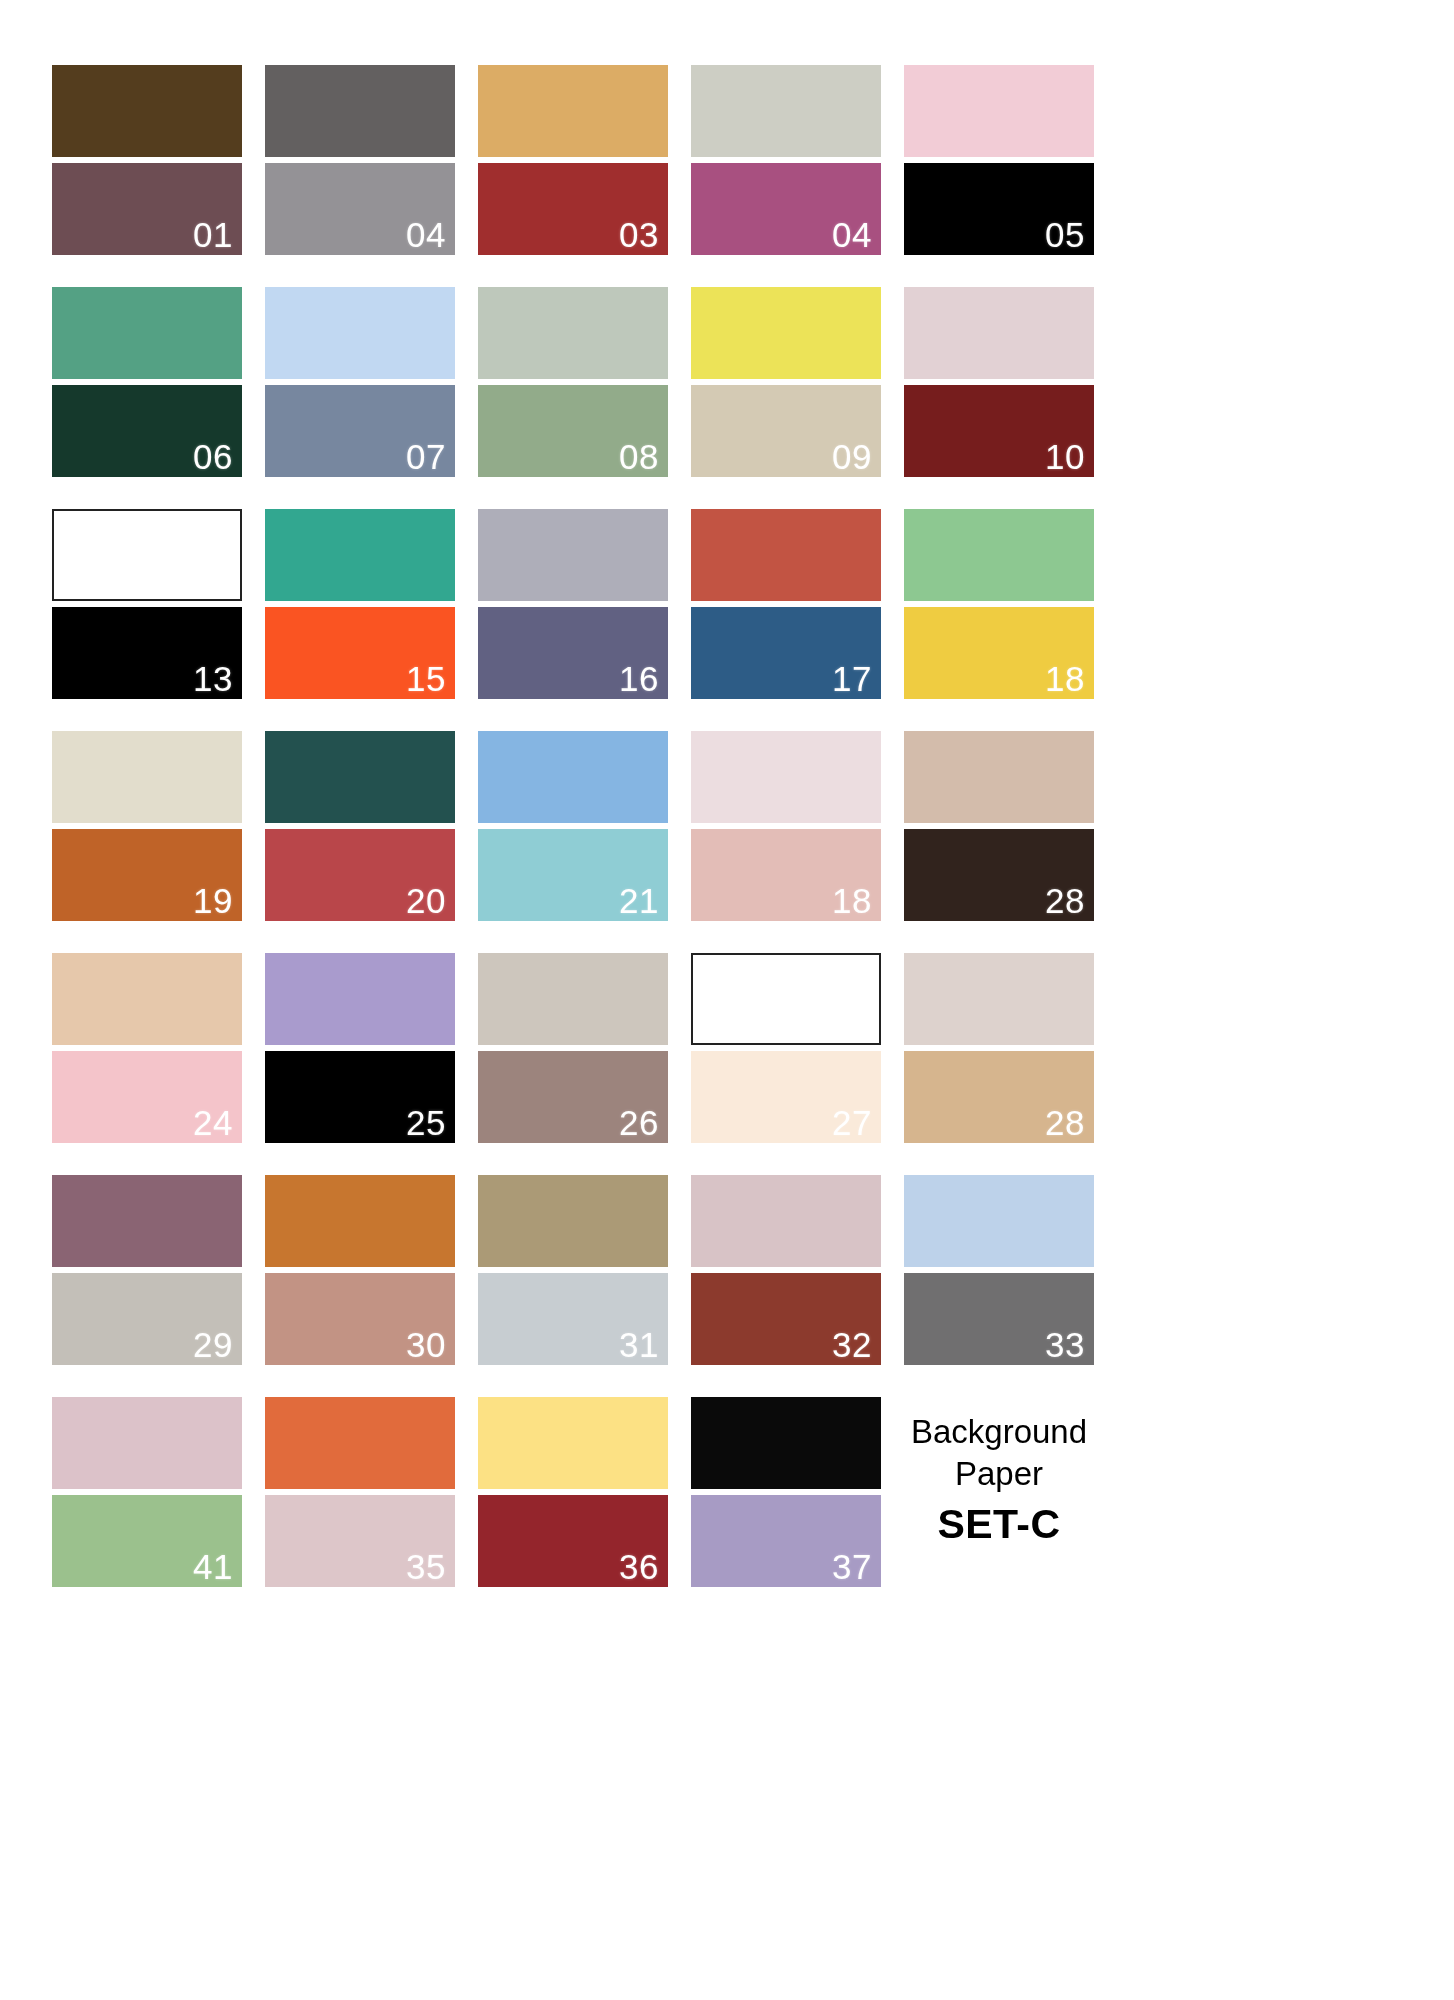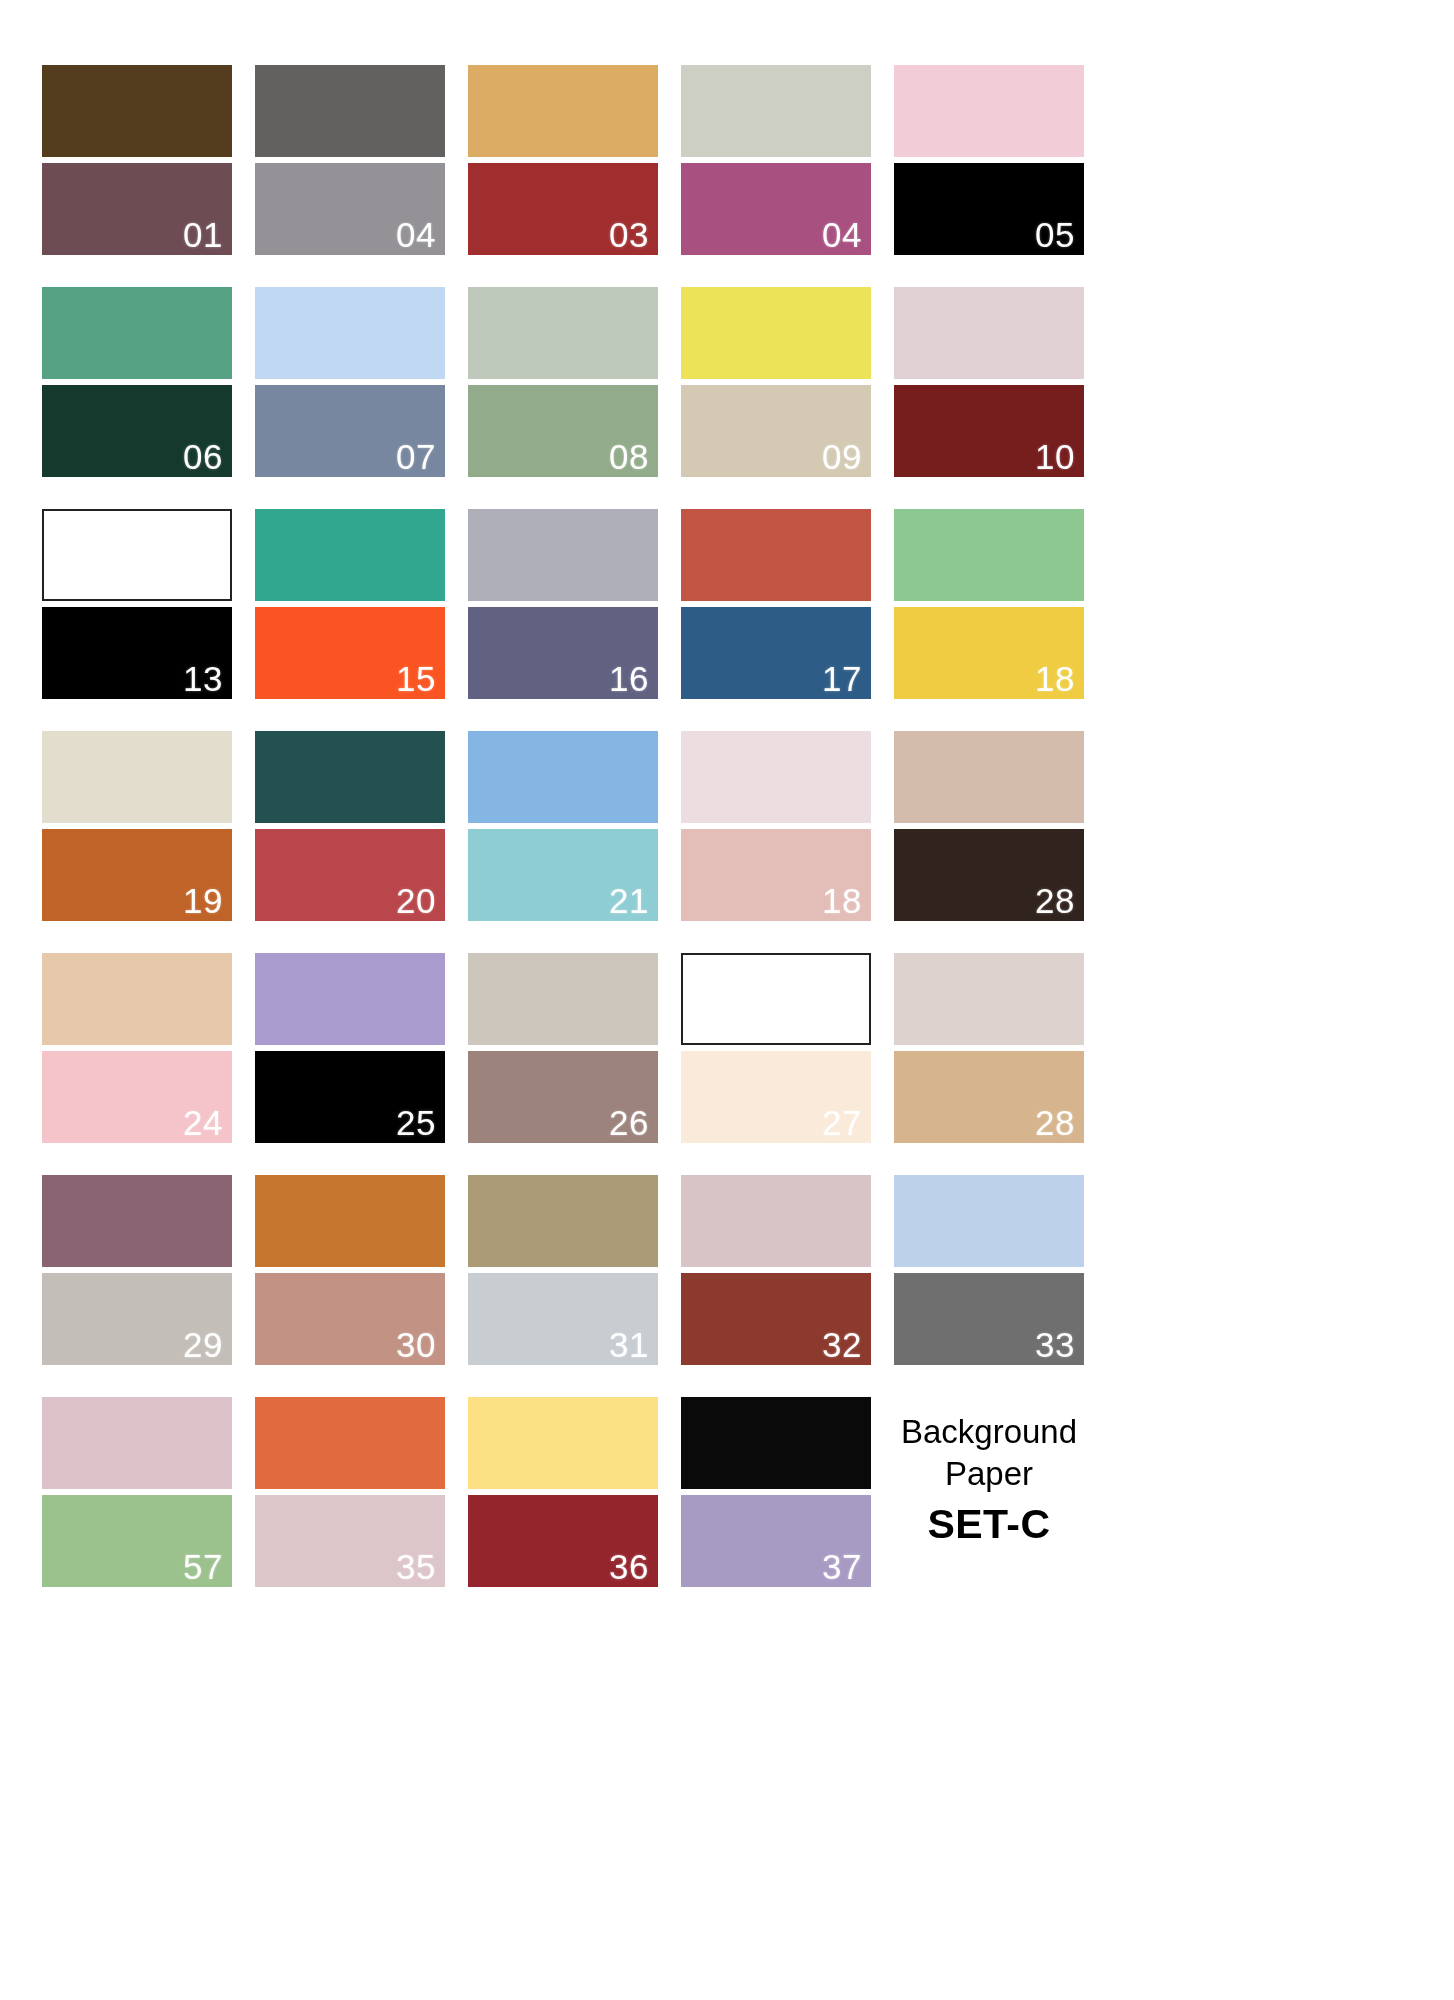--- a/index.html
+++ b/index.html
@@ -19,21 +19,21 @@
     position: absolute;
     left: 0;
     top: 0;
     width: 1454px;
     height: 2000px;
     background: #ffffff;
   }
 
   #grid {
     position: absolute;
-    left: 42px;
+    left: 52px;
     top: 65px;
     width: 1332px;
     display: grid;
     grid-template-columns: repeat(5, 190px);
     column-gap: 23px;
     row-gap: 32px;
   }
 
   .pair {
     width: 190px;
@@ -275,21 +275,21 @@
       </div>
       <div class="pair">
         <div class="swatch top" style="background: rgb(189, 210, 234);"></div>
         <div class="swatch bottom" style="background: rgb(112, 111, 112);">
           <span class="num" style="color: rgb(255, 255, 255);">33</span>
         </div>
       </div>
       <div class="pair">
         <div class="swatch top" style="background: rgb(220, 194, 201);"></div>
         <div class="swatch bottom" style="background: rgb(155, 193, 141);">
-          <span class="num" style="color: rgb(255, 255, 255);">57</span>
+          <span class="num" style="color: rgb(255, 255, 255);">41</span>
         </div>
       </div>
       <div class="pair">
         <div class="swatch top" style="background: rgb(225, 107, 60);"></div>
         <div class="swatch bottom" style="background: rgb(221, 198, 201);">
           <span class="num" style="color: rgb(255, 255, 255);">35</span>
         </div>
       </div>
       <div class="pair">
         <div class="swatch top" style="background: rgb(252, 225, 132);"></div>

